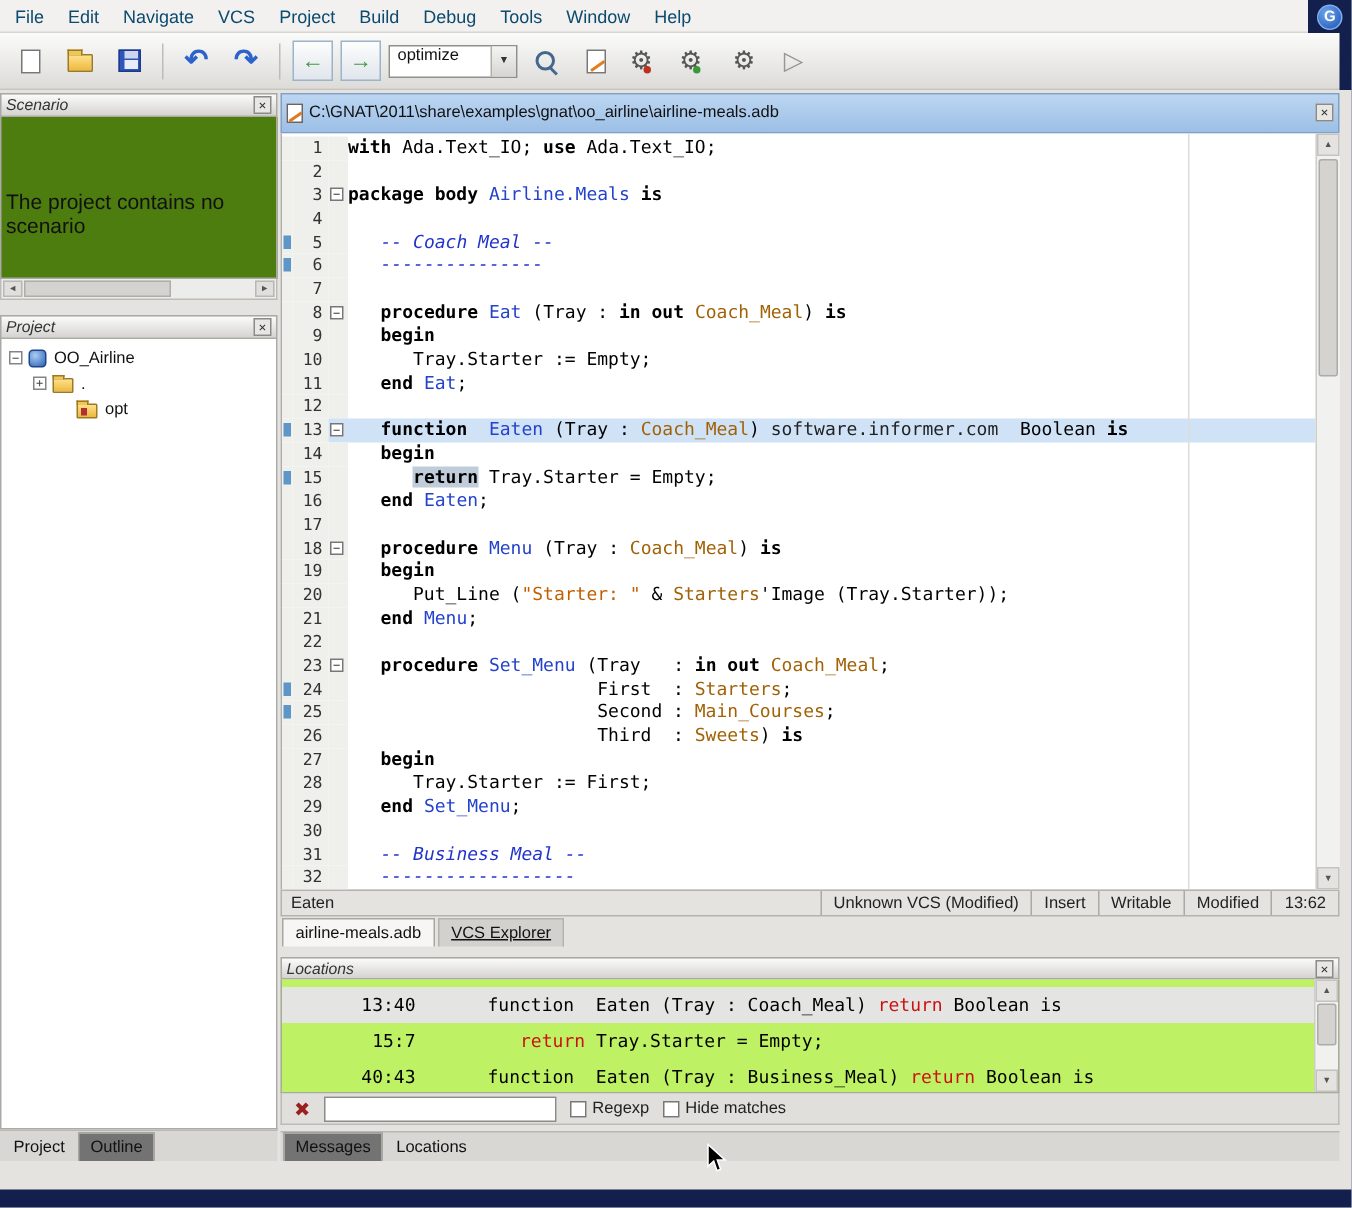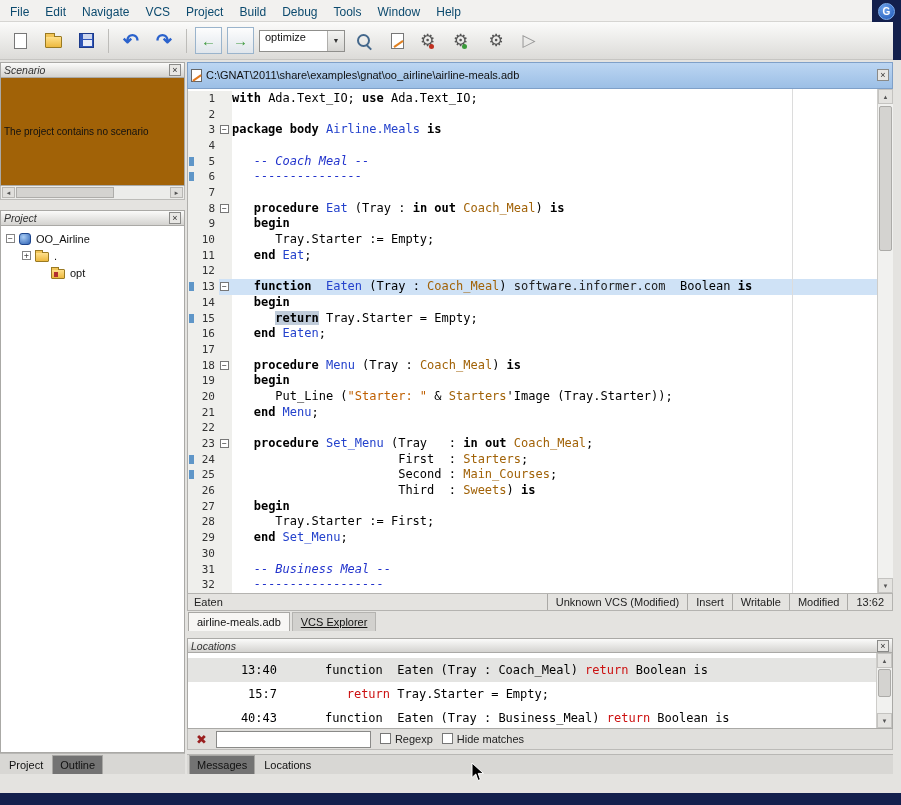--- a/index.html
+++ b/index.html
@@ -46,21 +46,21 @@
   
   .left-col { position:absolute; left:0; top:62px; width:185px; bottom:19px; display:flex; flex-direction:column; }
   .right-col { position:absolute; left:187px; right:8px; top:62px; bottom:19px; display:flex; flex-direction:column; }
 
   .panel-title { height:16px; background:linear-gradient(#fbfbfa,#d4d3d0); border:1px solid #aaa9a6; display:flex; align-items:center; font-size:10.5px; color:#333; padding:0 3px; }
   .panel-title .t-label { flex:1;font-style:italic; }
   .close-box { width:12px; height:12px; border:1px solid #8a8a88; background:#e8e7e4; font-size:9px; line-height:10px; text-align:center; color:#333; }
 
   
   .scenario { height:138px; display:flex; flex-direction:column; }
-  .scenario-body { flex:1; background:#a16207; border:1px solid #aaa9a6; border-top:none; font-size:10px; color:#111; padding:48px 3px 0 3px; }
+  .scenario-body { flex:1; background:#4d7c0f; border:1px solid #aaa9a6; border-top:none; font-size:14px; color:#111; padding:48px 3px 0 3px; }
   .hscroll { height:14px; background:#ececea; border:1px solid #bcbbb8; border-top:none; position:relative; }
   .hs-btn { position:absolute; top:1px; width:13px; height:11px; font-size:6px; line-height:11px; text-align:center; color:#555; background:#e0dfdc; border:1px solid #b8b7b4; }
   .hs-left { left:1px; } .hs-right { right:1px; }
   .hs-thumb { position:absolute; left:15px; width:98px; top:1px; height:11px; background:#d4d3d0; border:1px solid #aeadaa; }
   .splitter-h { height:10px; }
 
   
   .project { flex:1; display:flex; flex-direction:column; }
   .tree { flex:1; background:#fff; border:1px solid #aaa9a6; border-top:none; padding-top:4px; overflow:hidden; }
   .tree-row { height:17px; display:flex; align-items:center; font-size:11px; color:#111; }
@@ -114,31 +114,31 @@
   .sb-seg { border-left:1px solid #aaa9a6; padding:0 8px; height:100%; display:flex; align-items:center; white-space:nowrap; }
 
   .editor-tabs { height:22px; display:flex; align-items:flex-end; gap:2px; padding-left:1px; }
   .etab { font-size:11px; padding:3px 8px; color:#111; }
   .etab.raised { background:#f7f6f4; border:1px solid #a8a7a4; border-bottom:none; }
   .etab.flat { background:#d2d1ce; border:1px solid #b4b3b0; border-bottom:none;text-decoration:underline; }
 
   .spacer8 { height:8px; } .spacer4 { height:4px; }
 
   
-  .loc-body { height:76px; display:flex; background:#ffffff; border:1px solid #aaa9a6; border-top:none; }
+  .loc-body { height:76px; display:flex; background:#bef264; border:1px solid #aaa9a6; border-top:none; }
   .loc-list { flex:1; padding-top:5px; overflow:hidden; }
   .loc-row { display:flex; height:24px; align-items:center; font:12px "DejaVu Sans Mono", monospace; color:#000; }
   .loc-row.selected { background:#e4e4e2; }
   .loc-pos { width:89px; text-align:right; flex:none; }
   .loc-code { padding-left:48px; white-space:pre; }
 
   .search-row { height:23px; background:#e0dfdc; border:1px solid #bcbbb8; border-top:none; display:flex; align-items:center; padding-left:8px; gap:9px; font-size:11px; color:#222; }
   .clear-btn { color:#9a1f1f; font-size:13px; line-height:1; }
   .search-input { width:155px; height:17px; border:1px solid #8a8a88; background:#fff; font-size:11px; padding:0 3px; font-family:"Liberation Sans", sans-serif; }
-  .chk { display:flex; gap:4px; }
+  .chk { display:flex; align-items:center; gap:4px; }
   .chk-box { width:11px; height:11px; border:1px solid #777; background:#fff; }
 
   
   .cursor { position:absolute; left:471px; top:762px; z-index:50; }
 </style>
 </head>
 <body>
 
 <div class="window">
 

